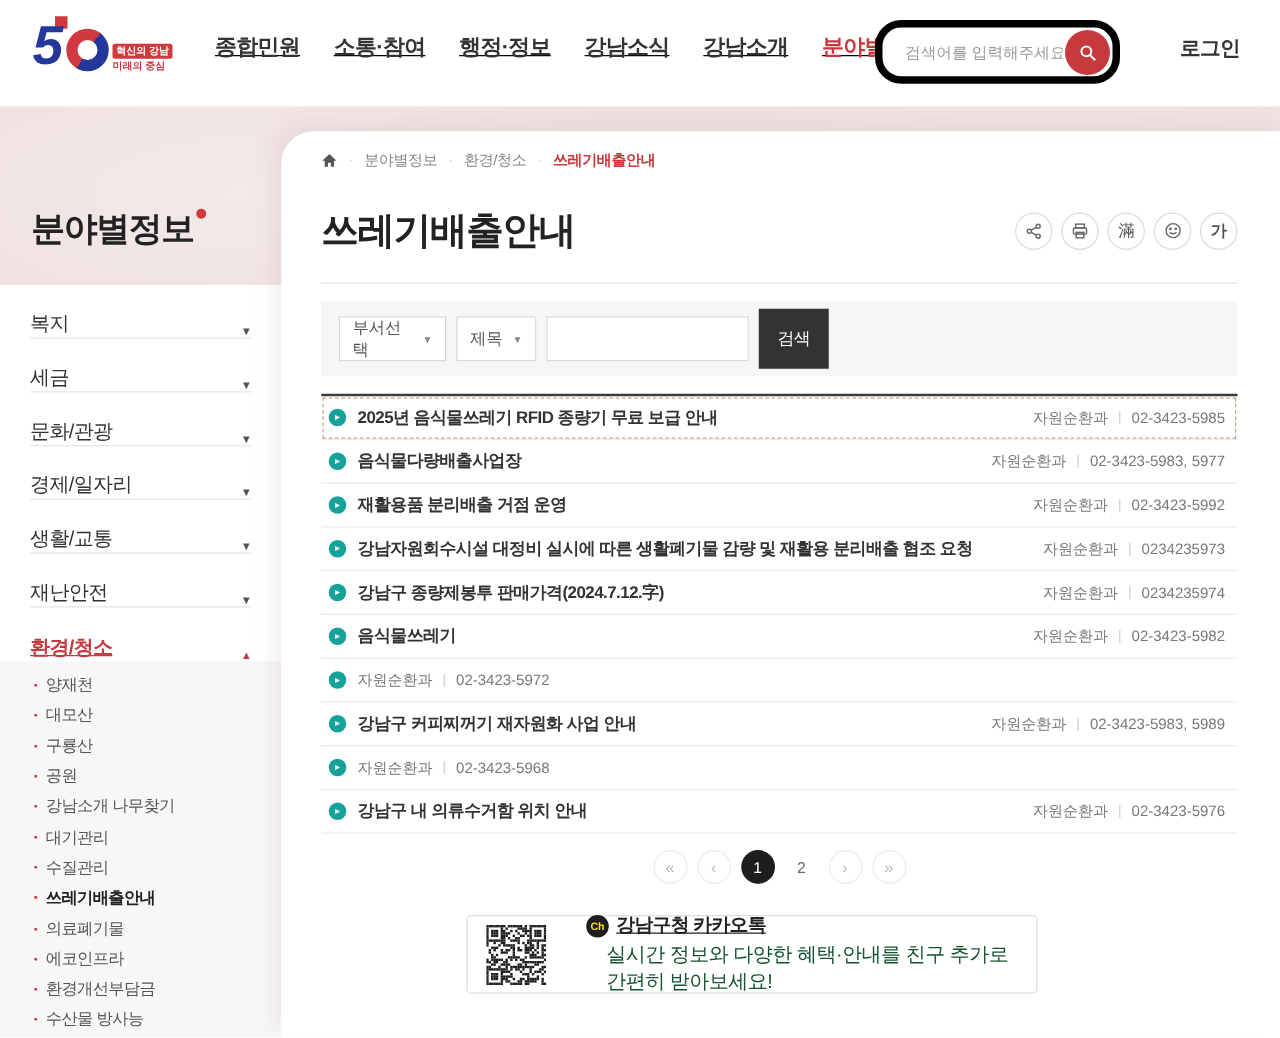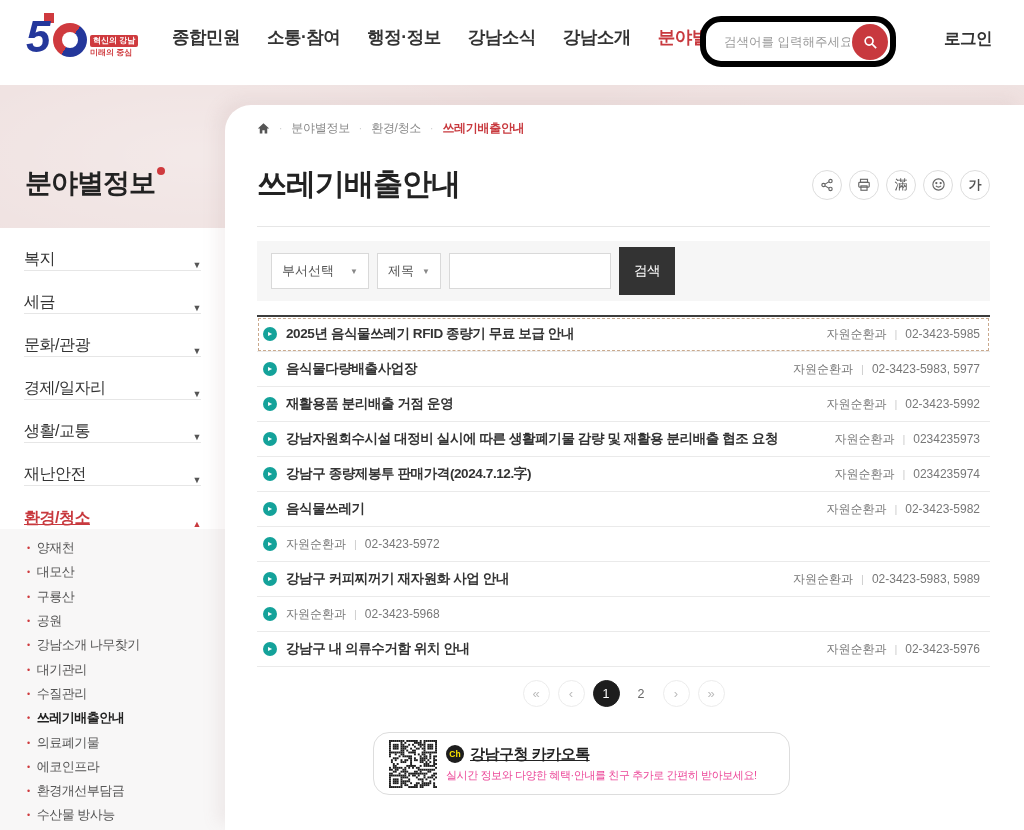--- a/index.html
+++ b/index.html
@@ -11,21 +11,21 @@
   .logo{position:absolute;left:26px;top:13px;width:120px;height:58px;cursor:pointer;}
   .logo-sq{position:absolute;left:18px;top:0;width:10px;height:10px;background:#cf3a3e;}
   .logo-5{position:absolute;left:0;top:2px;font-size:44px;font-weight:800;color:#24379b;font-style:italic;line-height:1;}
   .logo-0{position:absolute;left:27px;top:10px;width:34px;height:34px;border-radius:50%;
           background:conic-gradient(from 210deg,#cf3a3e 0 52%,#24379b 52% 100%);}
   .logo-0::after{content:"";position:absolute;left:9px;top:9px;width:16px;height:16px;border-radius:50%;background:#fff;}
   .logo-tag{position:absolute;left:64px;top:22px;line-height:1.25;}
   .logo-tag .t1{display:block;font-size:8px;font-weight:700;color:#fff;background:#cf3a3e;padding:1px 3px;border-radius:2px;}
   .logo-tag .t2{display:block;font-size:8px;font-weight:700;color:#cf3a3e;margin-top:1px;}
 
-  .main-nav{position:absolute;left:166px;top:0;height:74px;display:flex;align-items:center;gap:15px;}
+  .main-nav{position:absolute;left:166px;top:0;height:74px;display:flex;align-items:center;gap:15px;text-decoration:underline;}
   .nav-item{font-size:17.5px;font-weight:700;color:#333;letter-spacing:-0.5px;white-space:nowrap;cursor:pointer;padding:4px 6px;}
   .nav-item.active{color:#c8393e;}
 
   .search-pill{position:absolute;left:700px;top:16px;width:196px;height:51px;border:6px solid #000000;border-radius:21px;background:#fff;}
   .search-pill input{position:absolute;left:16px;top:5px;width:130px;height:30px;border:none;outline:none;font-size:12.5px;color:#555;background:transparent;}
   .search-pill input::placeholder{color:#999;}
   .search-pill .go{position:absolute;right:2px;top:2px;width:36px;height:36px;border:none;border-radius:50%;background:#c8393e;display:flex;align-items:center;justify-content:center;cursor:pointer;}
   .login{position:absolute;right:32px;top:28px;font-size:16.5px;font-weight:600;color:#333;cursor:pointer;letter-spacing:-0.5px;}
 
   
@@ -67,44 +67,44 @@
   .tools{display:flex;gap:7px;}
   .tool{width:30px;height:30px;border:1px solid #ddd;border-radius:50%;background:#fff;display:flex;align-items:center;justify-content:center;color:#666;cursor:pointer;padding:0;}
   .tool .glyph{font-size:13px;color:#555;}
   .tool .glyph.kor{font-weight:700;}
 
   .divider{height:1px;background:#e6e6e6;margin-top:21px;}
 
   .filterbar{margin-top:14px;height:60px;background:#f6f6f6;display:flex;align-items:center;padding:0 14px;gap:8px;}
   .sel{height:36px;background:#fff;border:1px solid #d9d9d9;display:flex;align-items:center;justify-content:space-between;padding:0 10px;font-size:13px;color:#555;cursor:pointer;}
   .sel .arr{font-size:8px;color:#888;margin-left:8px;}
-  .sel.dept{width:98px;}
+  .sel.dept{width:86px;}
   .sel.field{width:64px;}
   .filter-input{width:162px;height:36px;border:1px solid #d9d9d9;background:#fff;outline:none;padding:0 8px;font-size:13px;}
   .search-btn{width:56px;height:48px;background:#333;color:#fff;border:none;font-size:13.5px;letter-spacing:-0.5px;cursor:pointer;}
 
   .board{margin:14px 0 0 0;padding:0;list-style:none;border-top:2px solid #3c3c3c;}
   .board li{height:35px;display:flex;align-items:center;border-bottom:1px solid #eaeaea;padding:0 10px 0 6px;cursor:pointer;}
   .board li.focused{outline:1px dashed #c9a98d;outline-offset:-2px;}
   .row-icon{width:14px;height:14px;border-radius:50%;background:#14a29a;color:#fff;font-size:8px;line-height:14px;text-align:center;margin-right:9px;flex:none;}
   .row-title{flex:1;font-size:13.5px;color:#333;letter-spacing:-0.4px;white-space:nowrap;overflow:hidden;font-weight:600;}
   .row-meta{display:flex;align-items:center;gap:8px;font-size:12px;color:#777;white-space:nowrap;}
   .row-meta .sep{color:#ccc;font-size:11px;}
 
   .pagination{margin-top:13px;display:flex;justify-content:center;align-items:center;gap:8px;}
   .pg{width:27px;height:27px;border-radius:50%;border:1px solid #ececec;background:#fff;color:#bcbcbc;display:flex;align-items:center;justify-content:center;font-size:13px;cursor:pointer;padding:0;}
   .pg.page{border-color:transparent;color:#666;font-size:12.5px;}
   .pg.current{background:#1d1d1d;color:#fff;border-color:#1d1d1d;}
 
-  .kakao-box{margin-top:25px;margin-left:116px;width:417px;height:63px;border:1px solid #ddd;border-radius:16px;display:flex;align-items:center;padding:0 15px;gap:9px;background:#fff;}
+  .kakao-box{margin-top:25px;margin-left:116px;width:457px;height:63px;border:1px solid #ddd;border-radius:4px;display:flex;align-items:center;padding:0 15px;gap:32px;background:#fff;}
   .qr{width:48px;height:48px;flex:none;}
   .kk-title-line{display:flex;align-items:center;gap:6px;}
   .kk-badge{width:18px;height:18px;border-radius:50%;background:#1d1d1d;color:#fae100;font-size:8.5px;font-weight:800;display:flex;align-items:center;justify-content:center;}
   .kk-title{font-size:15px;font-weight:800;color:#222;text-decoration:underline;letter-spacing:-0.5px;cursor:pointer;}
-  .kk-desc{font-size:11px;color:#ec4899;margin-top:4px;letter-spacing:-0.4px;}
+  .kk-desc{font-size:16px;color:#14532d;margin-top:4px;letter-spacing:-0.4px;margin-left:16px;}
 </style>
 </head>
 <body>
 
 <div class="stage">
 
   <header class="topbar">
     <div class="logo">
       <span class="logo-sq"></span>
       <span class="logo-5">5</span>

